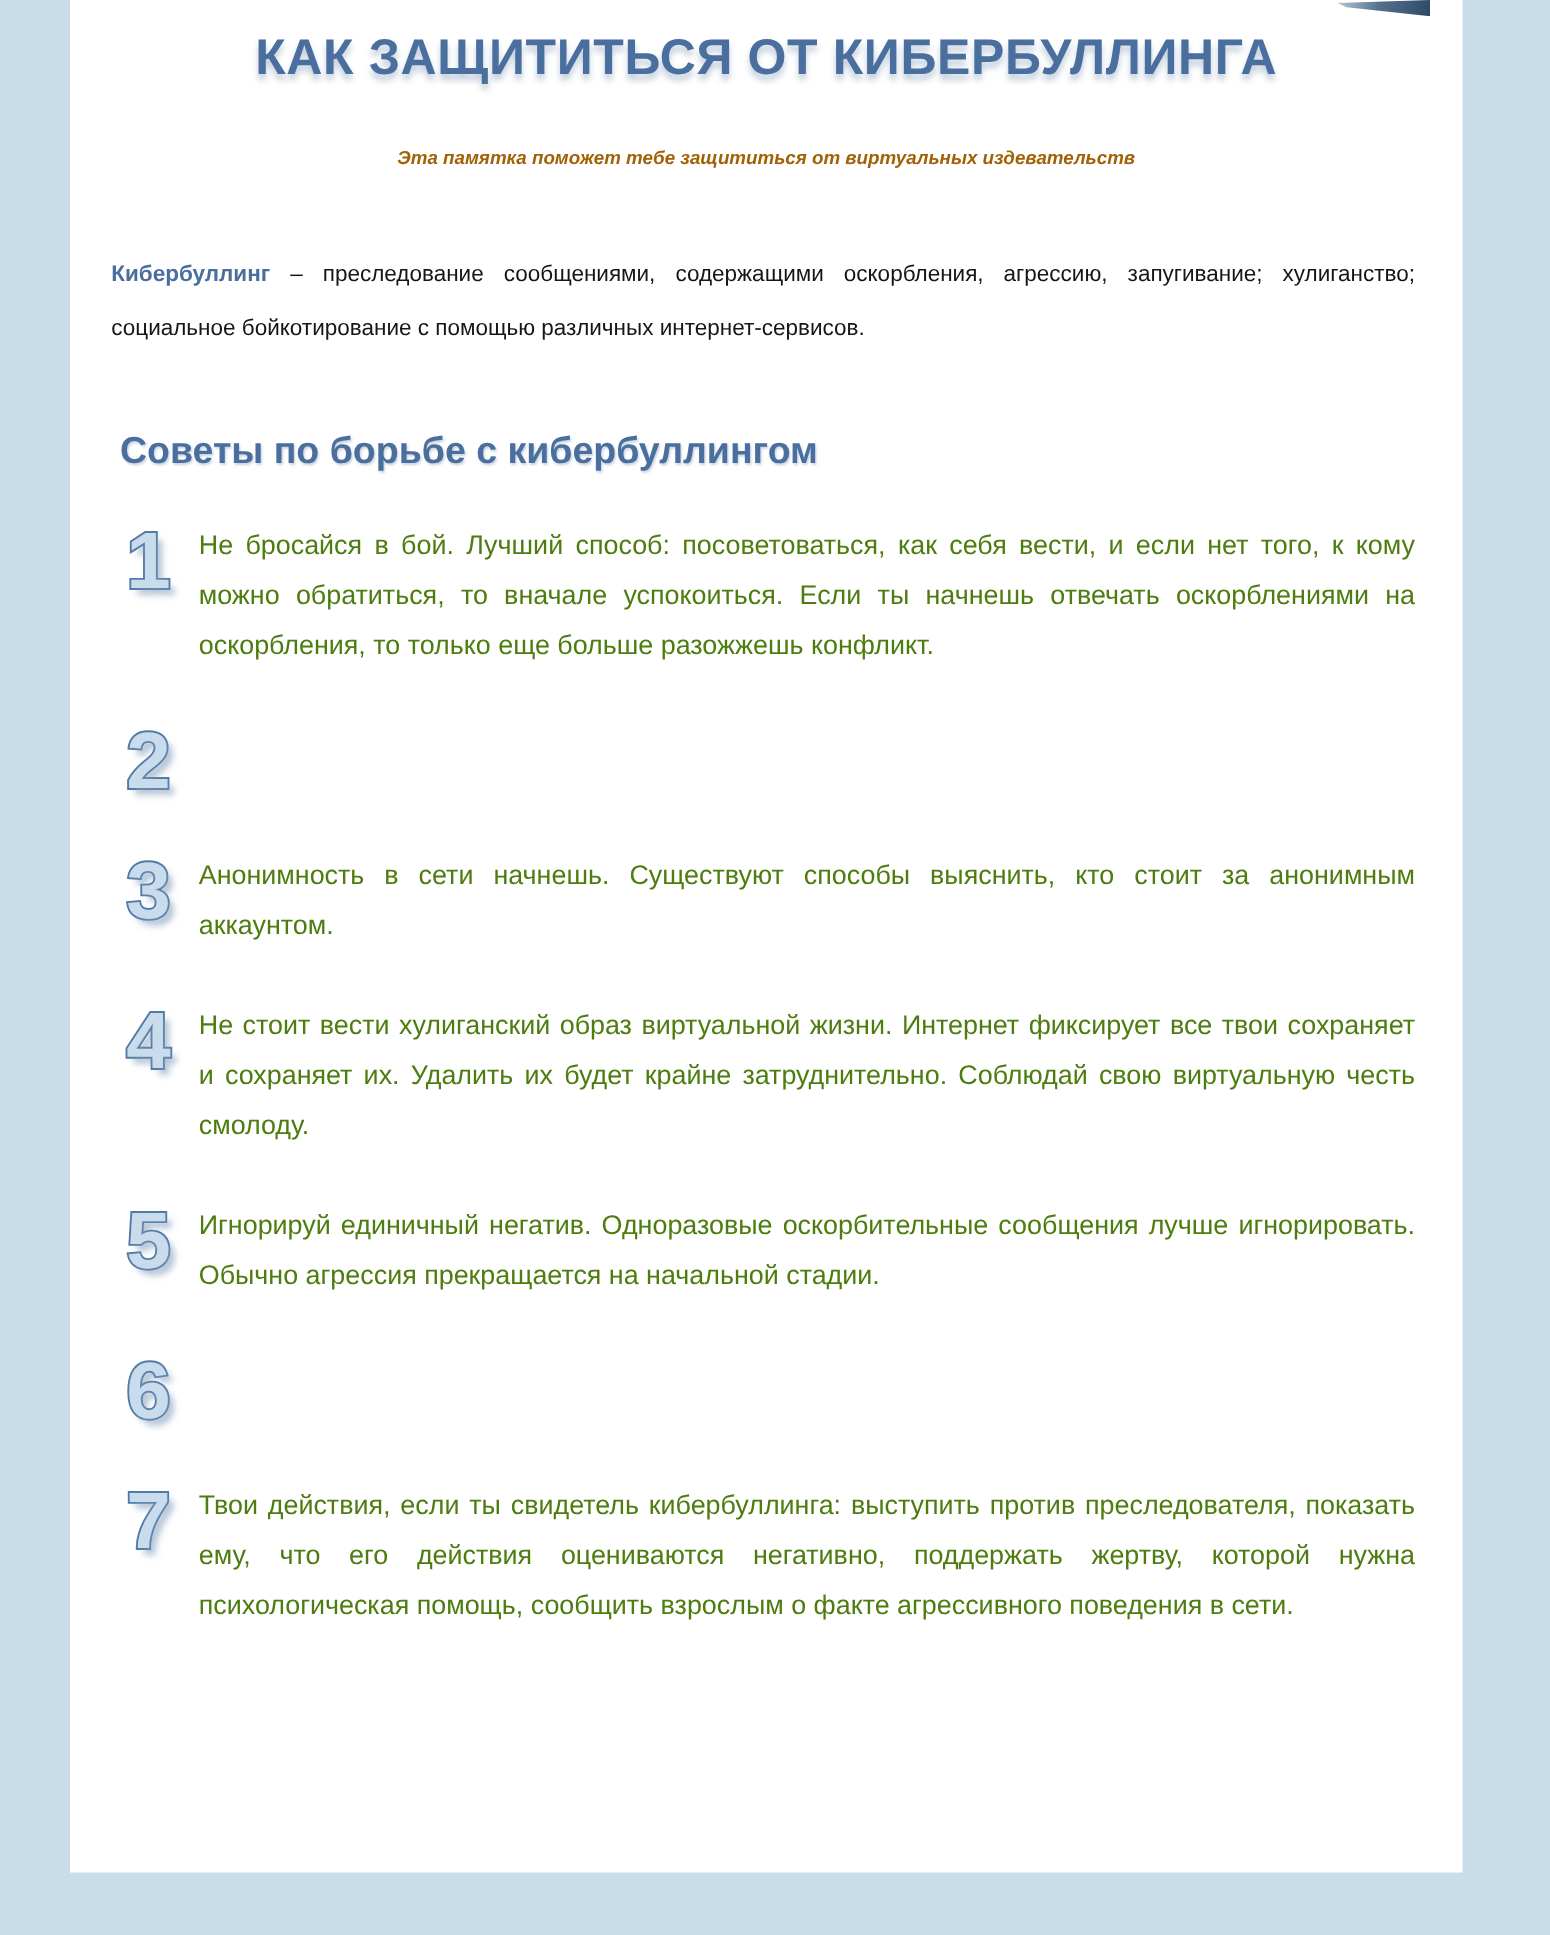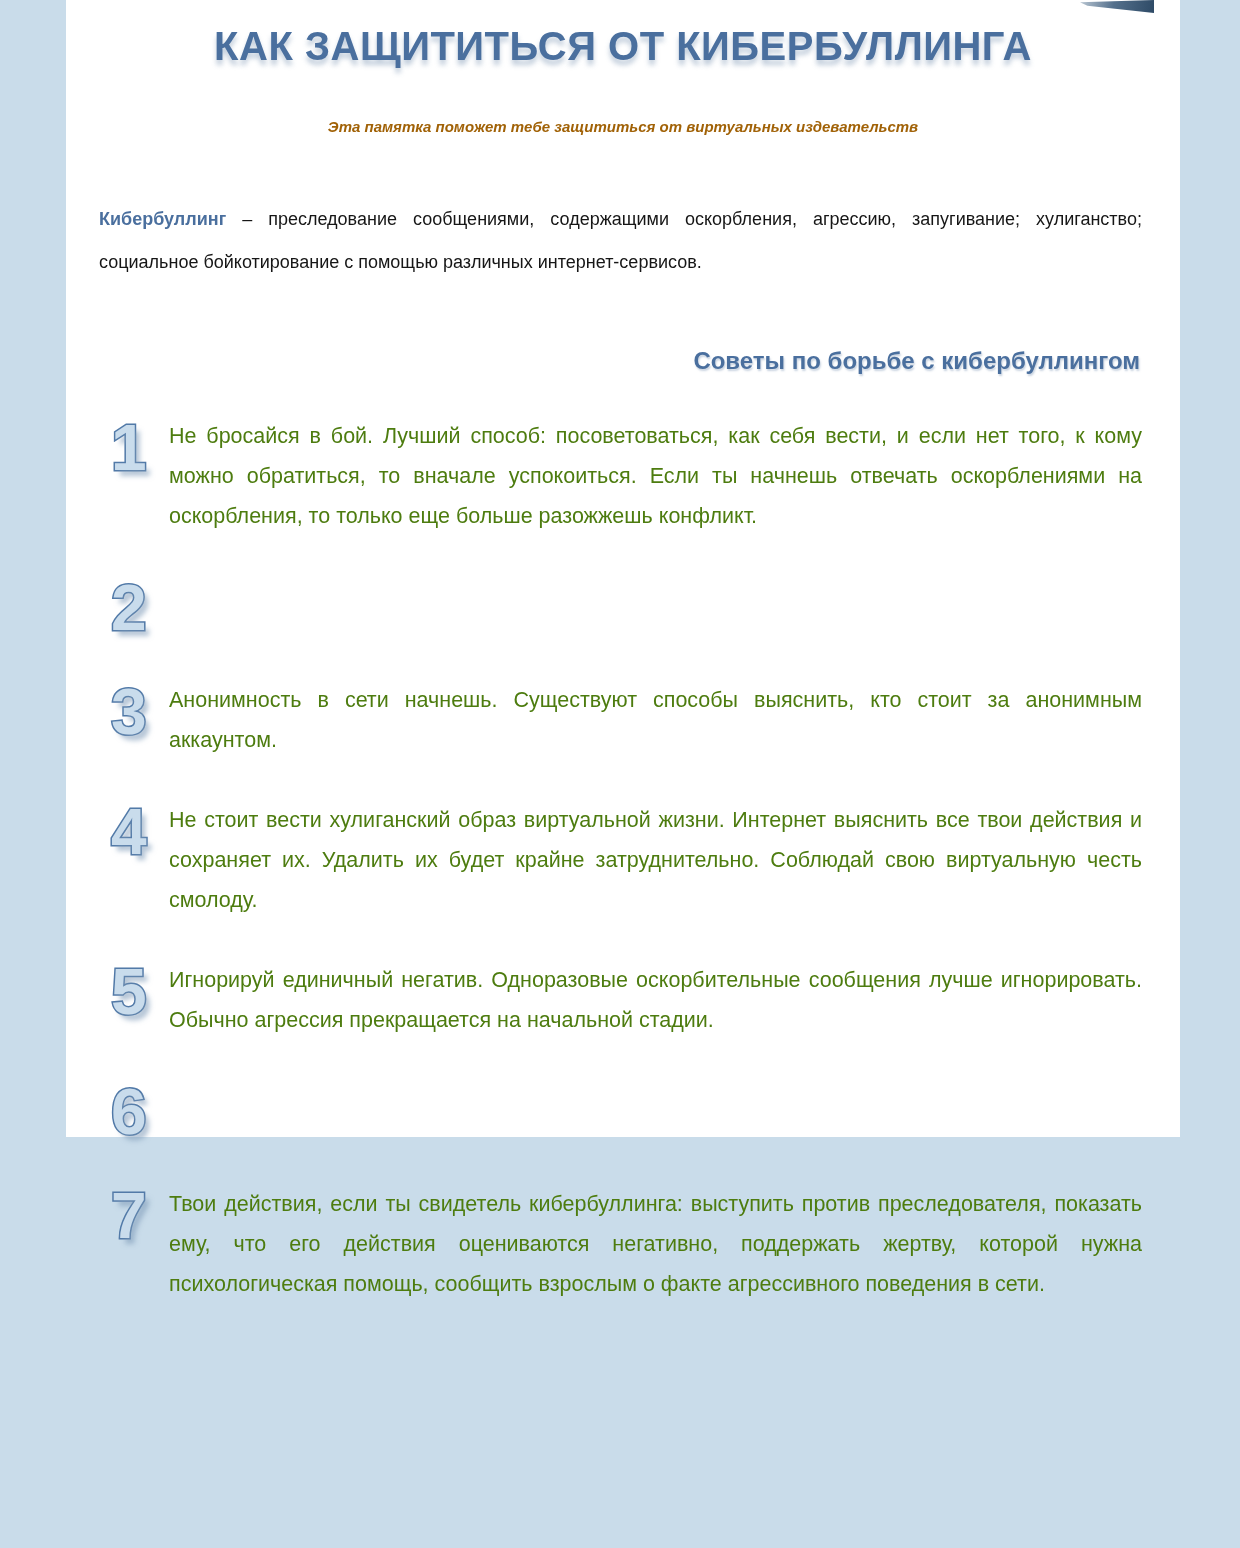--- a/index.html
+++ b/index.html
@@ -10,24 +10,24 @@
     width: 1240px;
     height: 1548px;
     background: #c9dcea;
     position: relative;
     overflow: hidden;
     font-family: "Liberation Sans", "DejaVu Sans", sans-serif;
     color: #151515;
   }
   .page-panel {
     position: absolute;
-    left: 66px;
+    left: 56px;
     top: 0;
     width: 1114px;
-    height: 1137px;
+    height: 1498px;
     background: #ffffff;
     box-sizing: border-box;
     padding: 0;
   }
   .corner-ribbon {
     position: absolute;
     top: 0;
     right: 26px;
     width: 74px;
     height: 13px;
@@ -62,22 +62,22 @@
     text-align: justify;
     text-align-last: left;
     color: #161616;
   }
   .definition .term {
     color: #4a6f9e;
     font-weight: bold;
   }
   .section-heading {
     margin: 62px 40px 0 40px;
-    text-align: right;
-    font-size: 24px;
+    text-align: left;
+    font-size: 30px;
     line-height: 30px;
     font-weight: bold;
     color: #4a6f9e;
     text-shadow: 1px 2px 2px rgba(100, 130, 165, 0.35);
   }
   .tips {
     margin-top: 40px;
   }
   .tip-row {
     display: flex;
@@ -138,21 +138,21 @@
       <div class="tip-number">2</div>
     </div>
 
     <div class="tip-row">
       <div class="tip-number">3</div>
       <p class="tip-text">Анонимность в сети начнешь. Существуют способы выяснить, кто стоит за анонимным аккаунтом.</p>
     </div>
 
     <div class="tip-row">
       <div class="tip-number">4</div>
-      <p class="tip-text">Не стоит вести хулиганский образ виртуальной жизни. Интернет выяснить все твои действия и сохраняет их. Удалить их будет крайне затруднительно. Соблюдай свою виртуальную честь смолоду.</p>
+      <p class="tip-text">Не стоит вести хулиганский образ виртуальной жизни. Интернет фиксирует все твои сохраняет и сохраняет их. Удалить их будет крайне затруднительно. Соблюдай свою виртуальную честь смолоду.</p>
     </div>
 
     <div class="tip-row">
       <div class="tip-number">5</div>
       <p class="tip-text">Игнорируй единичный негатив. Одноразовые оскорбительные сообщения лучше игнорировать. Обычно агрессия прекращается на начальной стадии.</p>
     </div>
 
     <div class="tip-row">
       <div class="tip-number">6</div>
     </div>

